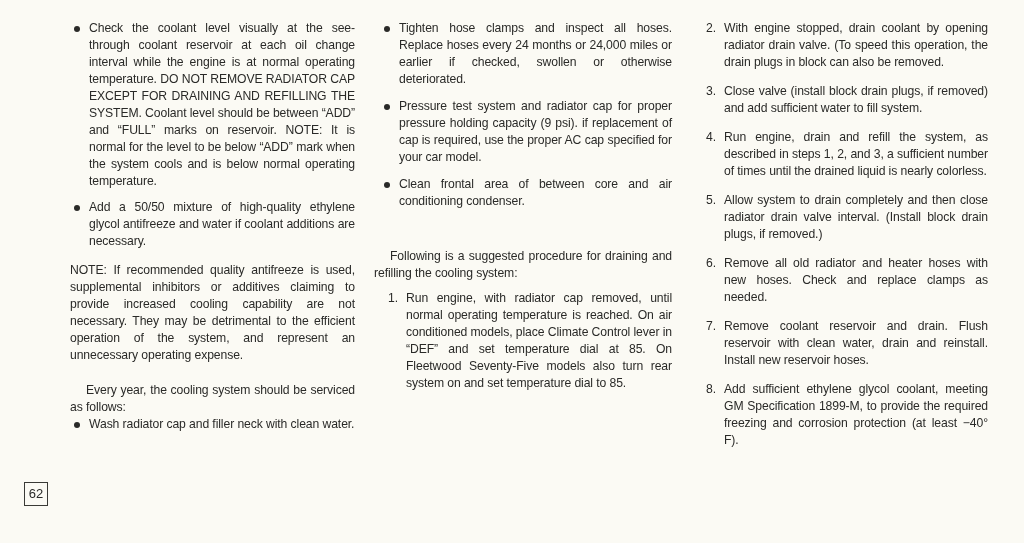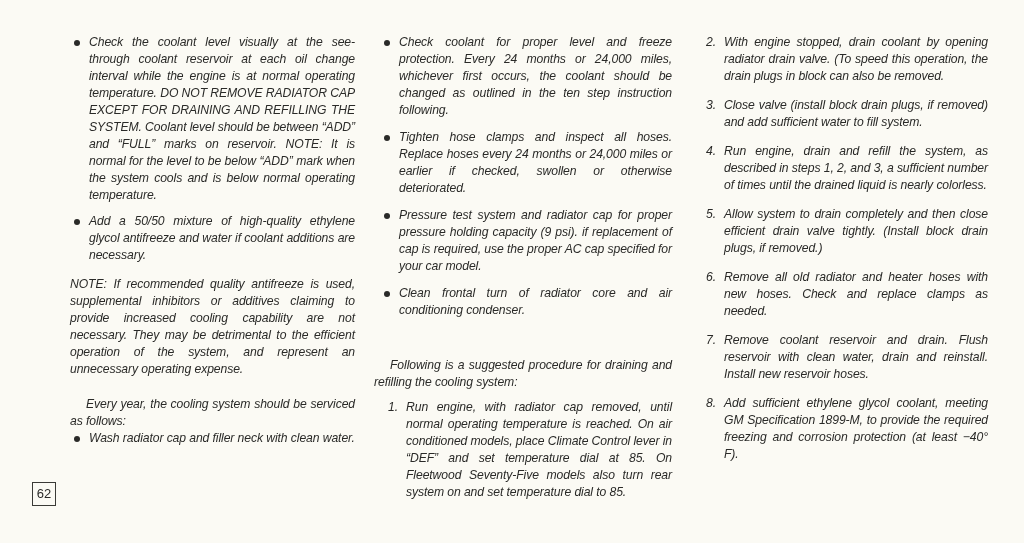--- a/index.html
+++ b/index.html
@@ -4,65 +4,63 @@
   <style>
     html, body { margin:0; padding:0; }
     body {
       width:1024px; height:543px; overflow:hidden;
       background:#fbfaf4;
       font-family:"Liberation Sans Narrow","Liberation Sans", sans-serif;
       color:#2a2a28;
       position:relative;
     }
     .col {
-      position:absolute; top:34px;
+      position:absolute; top:20px;
       font-size:12.2px; line-height:17px;
       letter-spacing:-0.1px;
-      font-style:italic;
     }
     .col1 { left:70px; width:285px; }
     .col2 { left:374px; width:298px; }
     .col3 { left:700px; width:288px; }
     p { margin:0; text-align:justify; }
     .bullet { position:relative; padding-left:19px; margin-bottom:9px; }
     .bullet::before {
       content:""; position:absolute; left:4px; top:6px;
       width:6px; height:6px; border-radius:50%; background:#2a2a28;
     }
     .num { position:relative; padding-left:22px; margin-bottom:10px; }
     .num .n { position:absolute; left:6px; top:0; }
     .num-c3 { padding-left:24px; }
     .num-c3 .n { left:6px; }
     .note { margin-top:12px; margin-bottom:18px; }
     .para-indent { text-indent:16px; }
     .pagebox {
-      position:absolute; left:32px; top:482px;
+      position:absolute; left:24px; top:482px;
       width:22px; height:22px; border:1.5px solid #3a3a36;
       font-size:13px; line-height:22px; text-align:center;
     }
   </style>
 </head>
 <body>
 
 <div class="col col1">
   <p class="bullet">Check the coolant level visually at the see-through coolant reservoir at each oil change interval while the engine is at normal operating temperature. DO NOT REMOVE RADIATOR CAP EXCEPT FOR DRAINING AND REFILLING THE SYSTEM. Coolant level should be between “ADD” and “FULL” marks on reservoir. NOTE: It is normal for the level to be below “ADD” mark when the system cools and is below normal operating temperature.</p>
   <p class="bullet">Add a 50/50 mixture of high-quality ethylene glycol antifreeze and water if coolant additions are necessary.</p>
   <p class="note">NOTE: If recommended quality antifreeze is used, supplemental inhibitors or additives claiming to provide increased cooling capability are not necessary. They may be detrimental to the efficient operation of the system, and represent an unnecessary operating expense.</p>
   <p class="para-indent" style="margin-bottom:0;">Every year, the cooling system should be serviced as follows:</p>
   <p class="bullet">Wash radiator cap and filler neck with clean water.</p>
 </div>
 
 <div class="pagebox">62</div>
 
 <div class="col col2">
   <div style="padding-left:6px;">
-    <p class="bullet" style="margin-bottom:10px;">Check coolant for proper level and freeze protection. Every 24 months or 24,000 miles, whichever first occurs, the coolant should be changed as outlined in the ten step instruction following.</p>
     <p class="bullet" style="margin-bottom:10px;">Tighten hose clamps and inspect all hoses. Replace hoses every 24 months or 24,000 miles or earlier if checked, swollen or otherwise deteriorated.</p>
     <p class="bullet" style="margin-bottom:10px;">Pressure test system and radiator cap for proper pressure holding capacity (9 psi). if replacement of cap is required, use the proper AC cap specified for your car model.</p>
-    <p class="bullet">Clean frontal turn of radiator core and air conditioning condenser.</p>
+    <p class="bullet">Clean frontal area of between core and air conditioning condenser.</p>
   </div>
   <p class="para-indent" style="margin-top:38px; margin-bottom:8px;">Following is a suggested procedure for draining and refilling the cooling system:</p>
   <div class="num" style="padding-left:32px;">
     <span class="n" style="left:14px;">1.</span>
     <p>Run engine, with radiator cap removed, until normal operating temperature is reached. On air conditioned models, place Climate Control lever in “DEF” and set temperature dial at 85. On Fleetwood Seventy-Five models also turn rear system on and set temperature dial to 85.</p>
   </div>
 </div>
 
 <div class="col col3">
   <div class="num num-c3">
@@ -72,21 +70,21 @@
   <div class="num num-c3" style="margin-top:12px;">
     <span class="n">3.</span>
     <p>Close valve (install block drain plugs, if removed) and add sufficient water to fill system.</p>
   </div>
   <div class="num num-c3" style="margin-top:12px;">
     <span class="n">4.</span>
     <p>Run engine, drain and refill the system, as described in steps 1, 2, and 3, a sufficient number of times until the drained liquid is nearly colorless.</p>
   </div>
   <div class="num num-c3" style="margin-top:12px;">
     <span class="n">5.</span>
-    <p>Allow system to drain completely and then close efficient drain valve tightly. (Install block drain plugs, if removed.)</p>
+    <p>Allow system to drain completely and then close radiator drain valve interval. (Install block drain plugs, if removed.)</p>
   </div>
   <div class="num num-c3" style="margin-top:12px;">
     <span class="n">6.</span>
     <p>Remove all old radiator and heater hoses with new hoses. Check and replace clamps as needed.</p>
   </div>
   <div class="num num-c3" style="margin-top:12px;">
     <span class="n">7.</span>
     <p>Remove coolant reservoir and drain. Flush reservoir with clean water, drain and reinstall. Install new reservoir hoses.</p>
   </div>
   <div class="num num-c3" style="margin-top:12px;">

